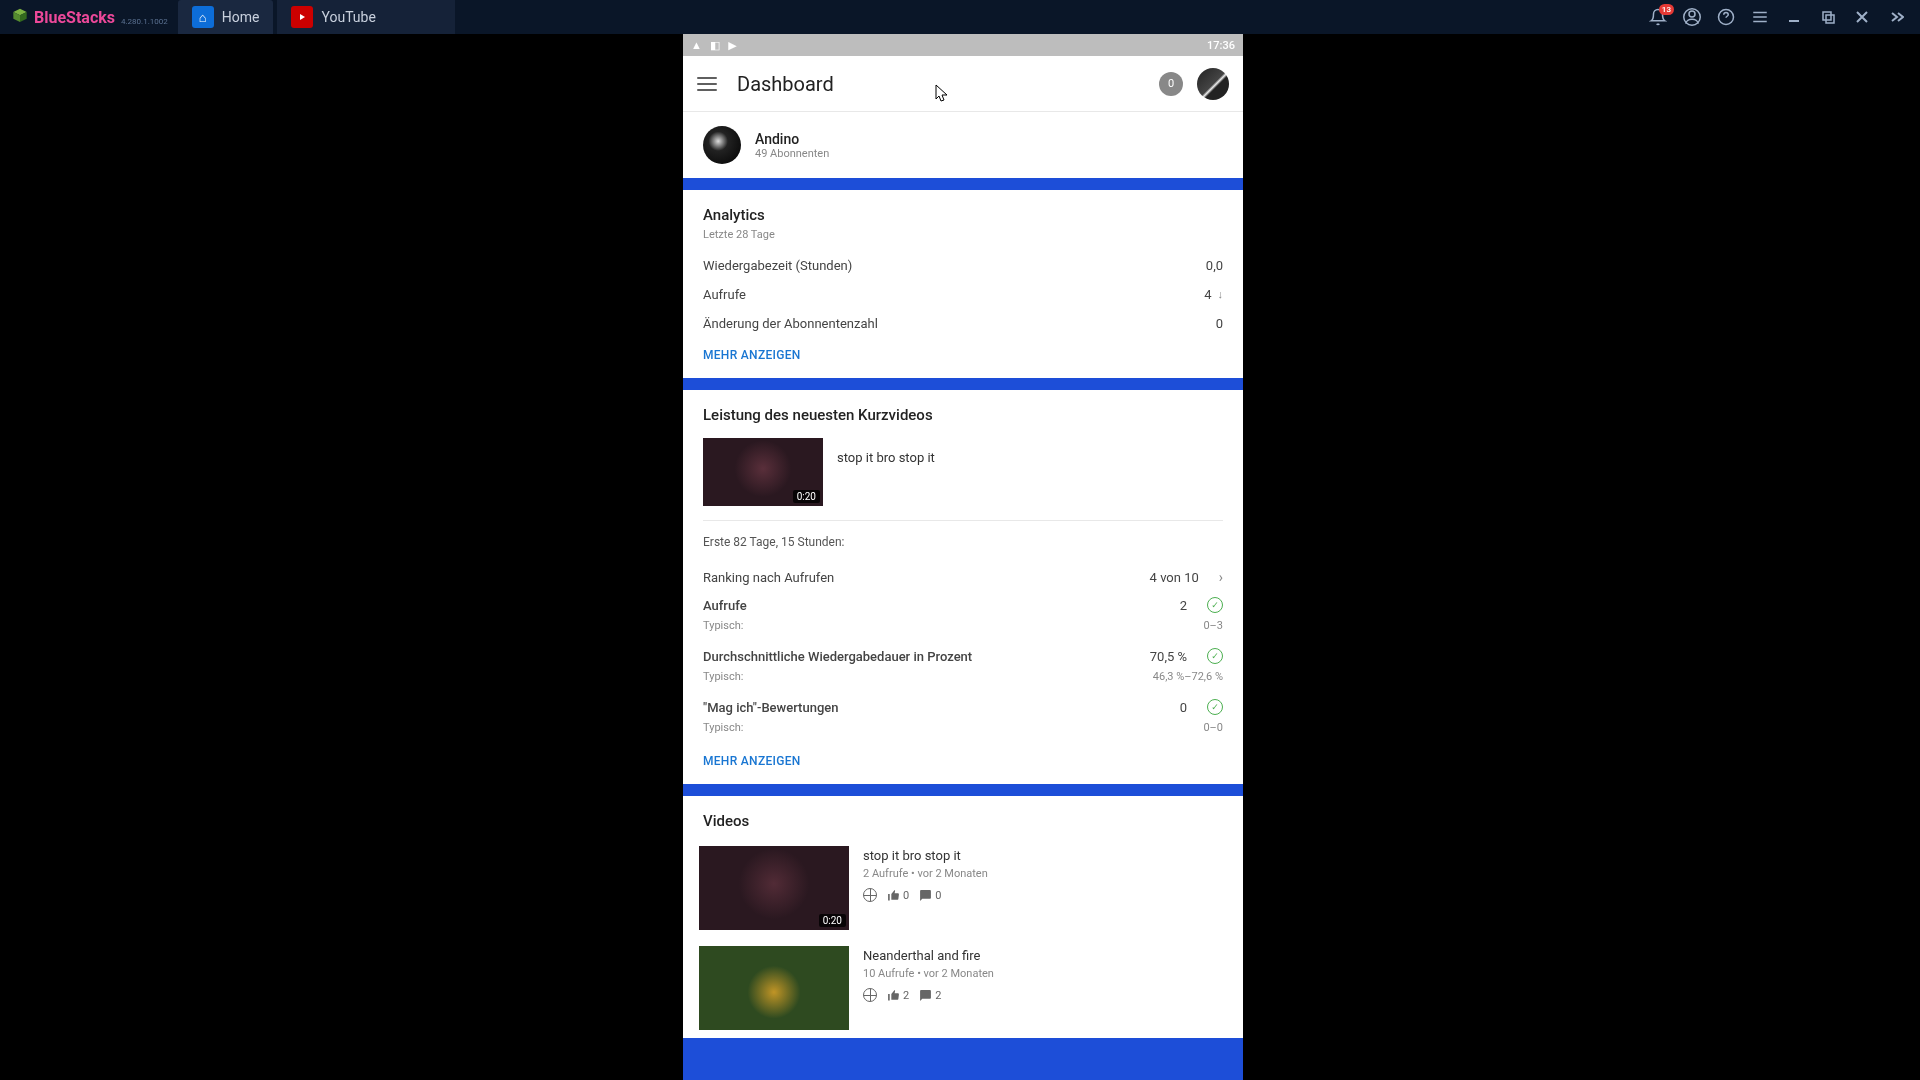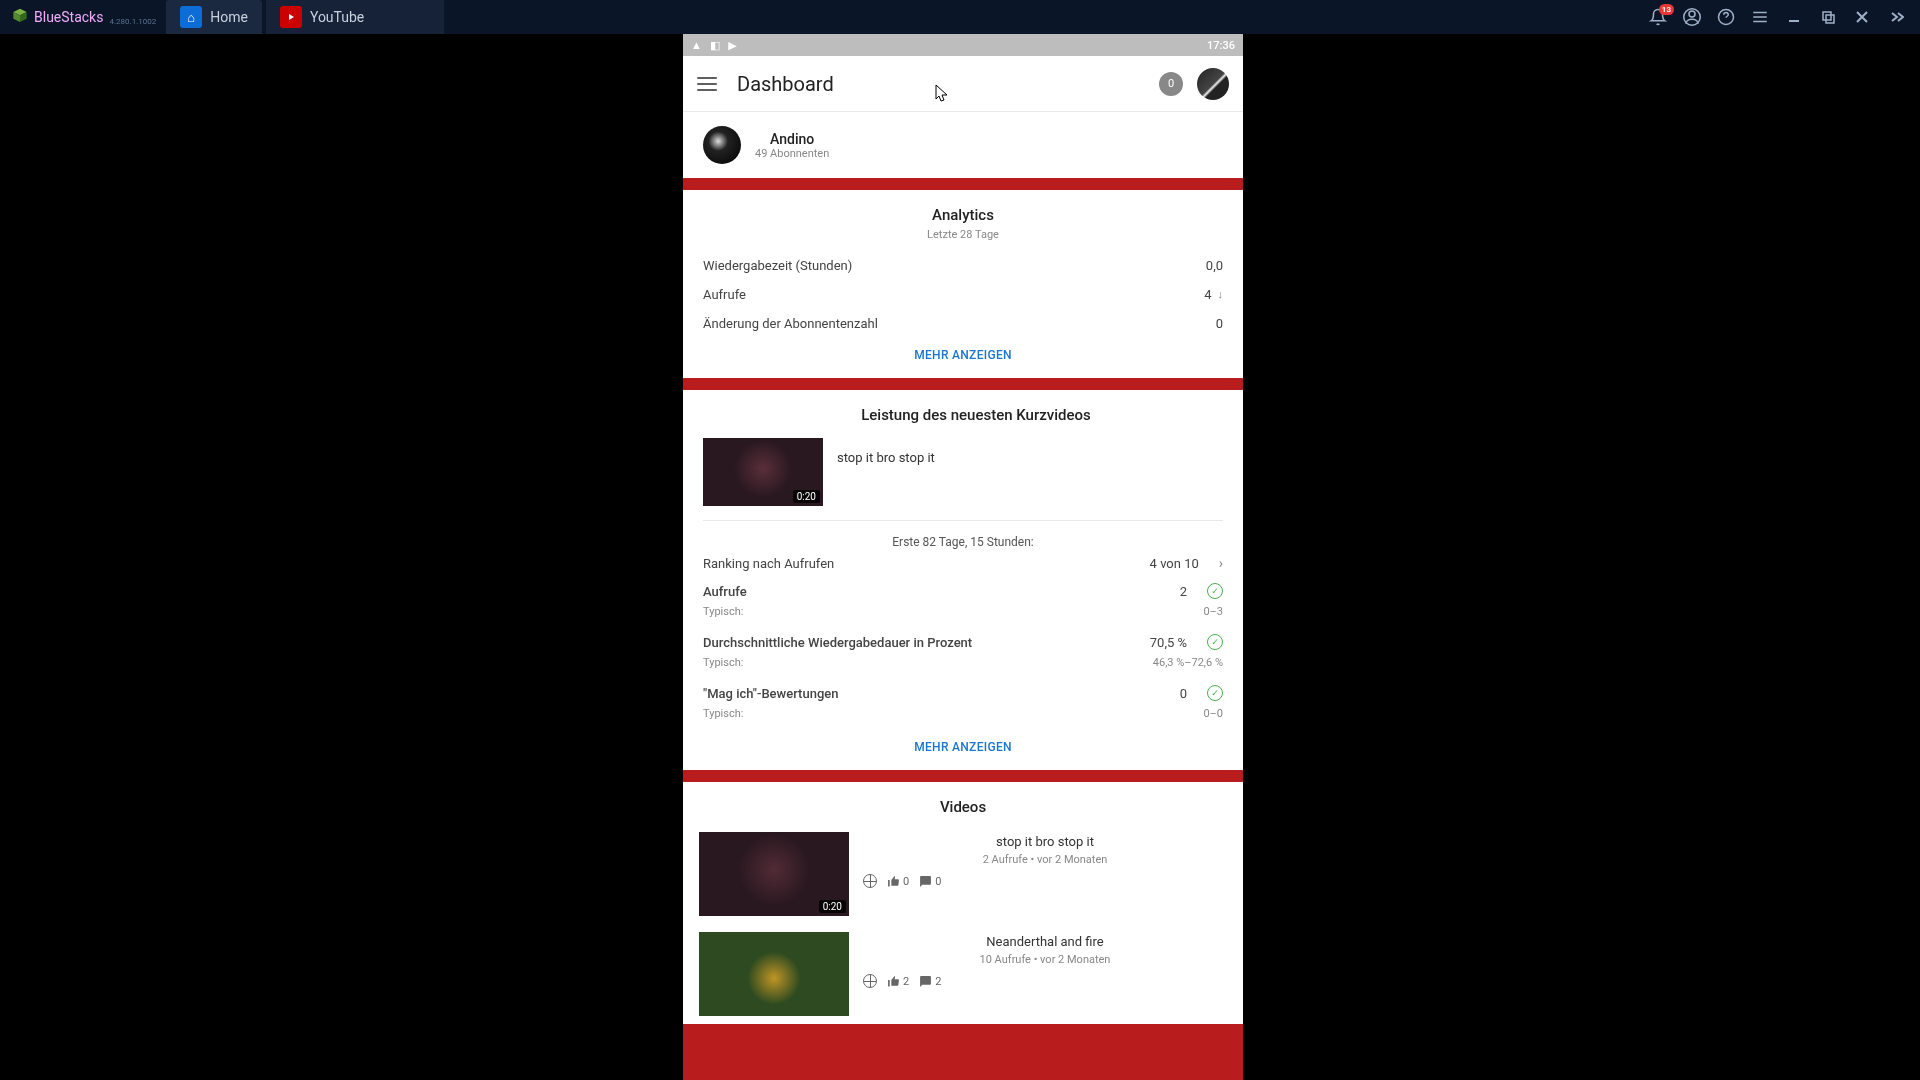--- a/index.html
+++ b/index.html
@@ -2,21 +2,21 @@
 <html><head>
 <meta charset="utf-8">
 <style>
 * { margin: 0; padding: 0; box-sizing: border-box; font-family: Roboto, Arial, sans-serif; }
 body { width: 1920px; height: 1080px; background: #000; overflow: hidden; position: relative; }
 
 
 .bs-bar { height: 34px; background: #0a1628; display: flex; align-items: center; padding: 0 4px; position: relative; }
 .bs-logo { display: flex; align-items: center; gap: 4px; padding: 0 6px; }
 .bs-logo-icon { width: 20px; height: 20px; position: relative; }
-.bs-logo-text { color: #f0abfc; font-size: 14px; font-weight: 400; }
+.bs-logo-text { color: #ec4899; font-size: 16px; font-weight: 700; }
 .bs-version { color: #5a7090; font-size: 8px; margin-left: 2px; margin-top: 8px; }
 .bs-tab { display: flex; align-items: center; gap: 8px; padding: 0 14px; height: 34px; cursor: pointer; }
 .bs-tab.home { background: #1a2840; border-radius: 3px 3px 0 0; margin-left: 4px;}
 .bs-tab.active { background: #1a2d4a; }
 .bs-tab.yt { background: #152238; margin-left: 4px; width: 178px; }
 .bs-tab-icon { width: 22px; height: 22px; border-radius: 3px; display: flex; align-items: center; justify-content: center; }
 .bs-tab-icon.home-i { background: #0d6dd8; color:#fff; font-size:13px;}
 .bs-tab-icon.yt-i { background: #cc0000; color: #fff; }
 .bs-tab-label { color: #c8d0dd; font-size: 14px; }
 .bs-right { margin-left: auto; display: flex; align-items: center; gap: 14px; padding-right: 10px; }
@@ -30,21 +30,21 @@
 .status-time { margin-left:auto; font-weight:500;}
 
 .app-header { height: 56px; background:#fff; display:flex; align-items:center; padding:0 14px; gap:20px; border-bottom:1px solid #e8e8e8;}
 .hamburger { width:20px; display:flex; flex-direction:column; gap:4px; cursor:pointer;}
 .hamburger span{ height:2px; background:#5f5f5f; border-radius:1px;}
 .app-title { font-size:20px; color:#222; font-weight:400;}
 .header-right { margin-left:auto; display:flex; align-items:center; gap:14px;}
 .badge-circle { width:24px;height:24px;background:#888;border-radius:50%;display:flex;align-items:center;justify-content:center;color:#fff;font-size:11px;}
 .avatar-sm { width:32px;height:32px;border-radius:50%;background:linear-gradient(135deg,#222 0%,#444 50%,#eee 55%,#222 60%);}
 
-.content { flex:1; overflow:hidden; background:#b91c1c;text-align:center;}
+.content { flex:1; overflow:hidden; background:#1d4ed8;}
 .card { background:#fff; margin-bottom:12px;}
 .channel-row { display:flex; align-items:center; gap:14px; padding:14px 20px;}
 .channel-av { width:38px;height:38px;border-radius:50%;background:radial-gradient(circle at 40% 40%,#ddd 0%,#222 30%,#000 100%);}
 .channel-name { font-size:14px; color:#222; font-weight:500;}
 .channel-sub { font-size:11px; color:#888;}
 
 .section { padding:16px 20px 12px;}
 .sec-title { font-size:15px; font-weight:500; color:#222; margin-bottom:4px;}
 .sec-sub { font-size:11px; color:#888; margin-bottom:10px;}
 .stat-row { display:flex; justify-content:space-between; padding:7px 0; font-size:13px;}
@@ -54,21 +54,21 @@
 .link-more { color:#1976d2; font-size:12px; font-weight:500; letter-spacing:0.3px; padding:10px 0 4px; cursor:pointer;}
 
 .video-preview { display:flex; gap:14px; padding:10px 20px 14px;}
 .thumb { width:120px; height:68px; background:#2a1820; position:relative; display:flex; align-items:center; justify-content:center;}
 .thumb::after{content:""; position:absolute; inset:0; background:radial-gradient(circle at 50% 45%, rgba(200,100,120,0.3) 0%, transparent 40%);}
 .duration { position:absolute; bottom:3px; right:3px; background:rgba(0,0,0,0.8); color:#fff; font-size:10px; padding:1px 4px; border-radius:2px;}
 .vp-title { font-size:13px; color:#333; padding-top:12px;}
 
 .divider { height:1px; background:#e8e8e8; margin:0 20px;}
 .perf-section { padding:14px 20px 12px;}
-.perf-intro { font-size:12px; color:#555; }
+.perf-intro { font-size:12px; color:#555; margin-bottom:14px;}
 .perf-row { display:flex; justify-content:space-between; align-items:center; padding:6px 0;}
 .perf-row.link{cursor:pointer;}
 .perf-label { font-size:13px; color:#444;}
 .perf-val { font-size:13px; color:#444; display:flex; align-items:center; gap:20px;}
 .chev { color:#888; font-size:14px;}
 .check-badge{ width:16px;height:16px;border:1.5px solid #4caf50;border-radius:50%;display:flex;align-items:center;justify-content:center;color:#4caf50;font-size:9px;}
 .perf-sub-row { display:flex; justify-content:space-between; font-size:11px; color:#888; padding-bottom:10px;}
 
 .video-list-item { display:flex; gap:14px; padding:8px 16px;}
 .vli-thumb { width:150px; height:84px; background:#2a1820; position:relative;}
@@ -212,21 +212,21 @@
         </div>
         <div class="stat-row">
           <span class="stat-label">Änderung der Abonnentenzahl</span>
           <span class="stat-val">0</span>
         </div>
         <div class="link-more">MEHR ANZEIGEN</div>
       </div>
     </div>
 
     <div class="card">
-      <div class="section" style="padding-bottom:0;margin-left:26px;">
+      <div class="section" style="padding-bottom:0;">
         <div class="sec-title">Leistung des neuesten Kurzvideos</div>
       </div>
       <div class="video-preview">
         <div class="thumb">
           <span class="duration">0:20</span>
         </div>
         <div class="vp-title">stop it bro stop it</div>
       </div>
       <div class="divider"></div>
       <div class="perf-section">

